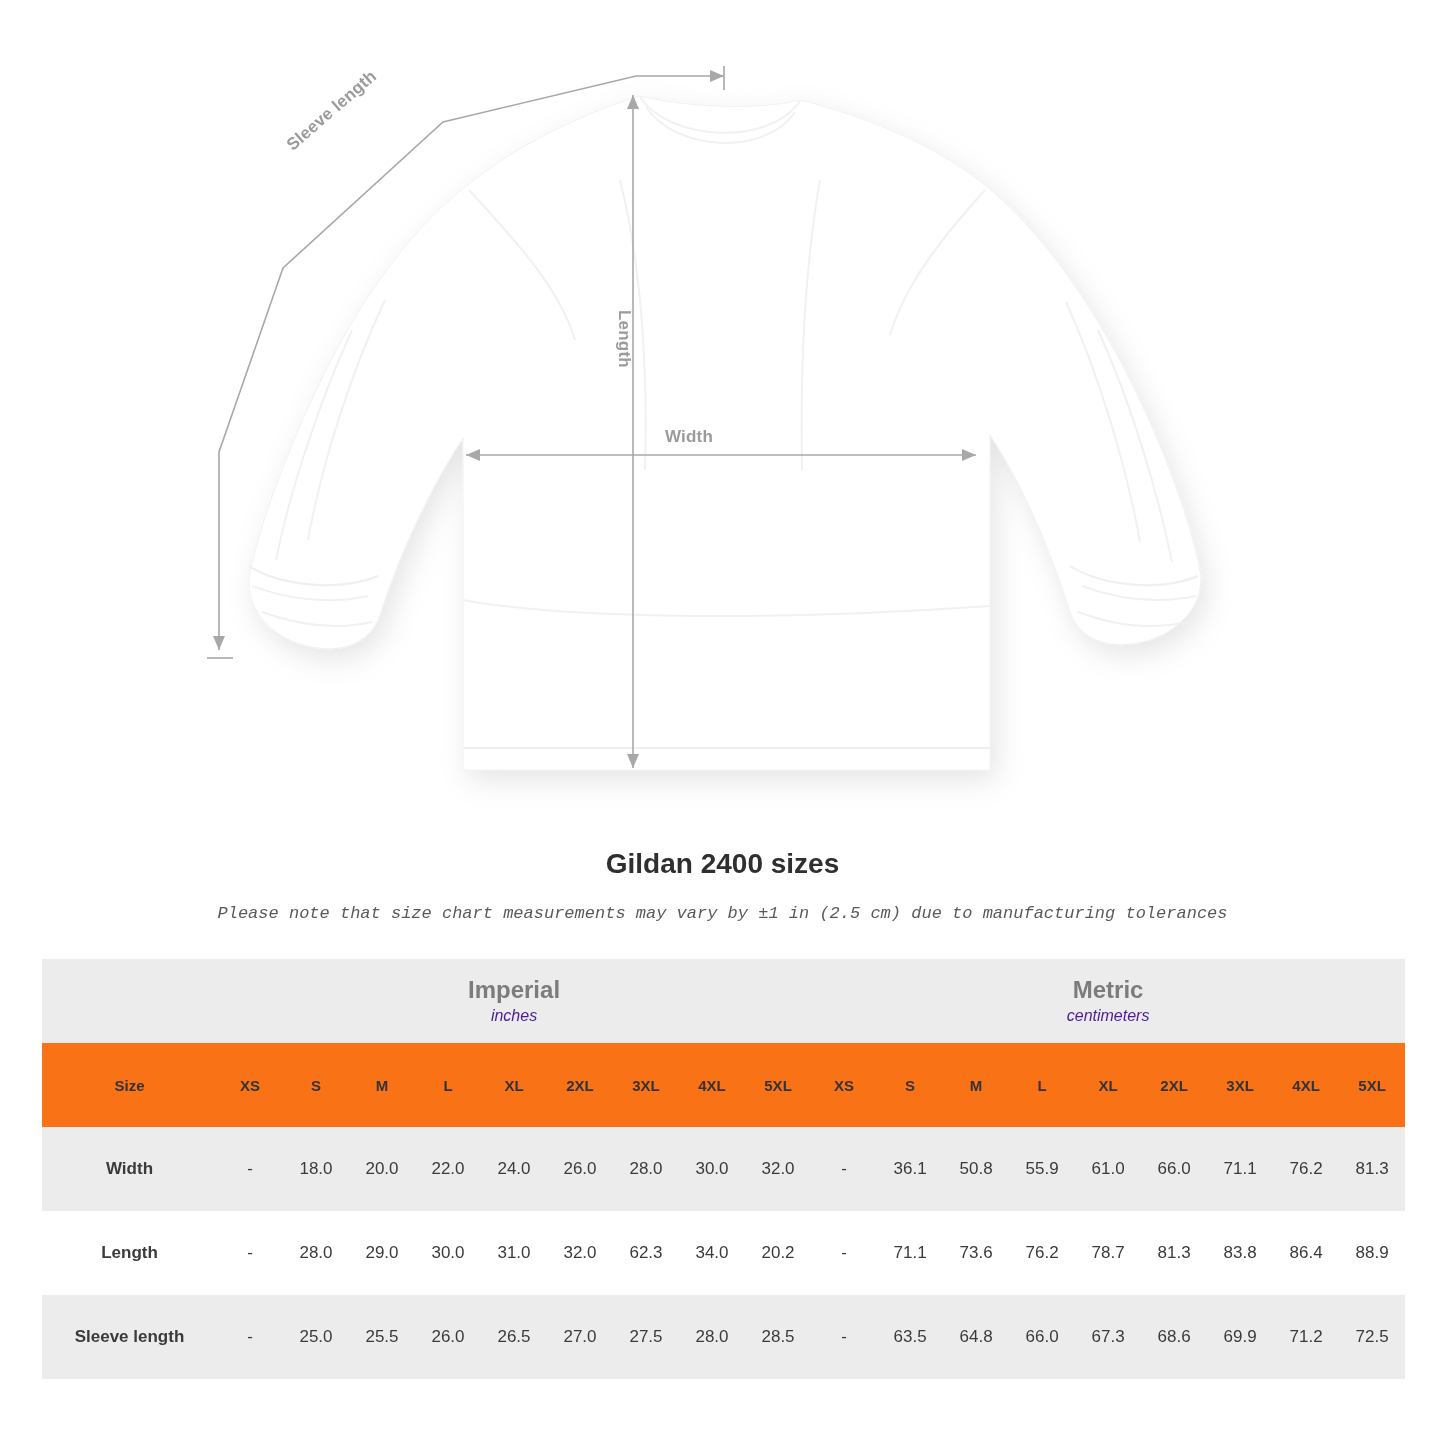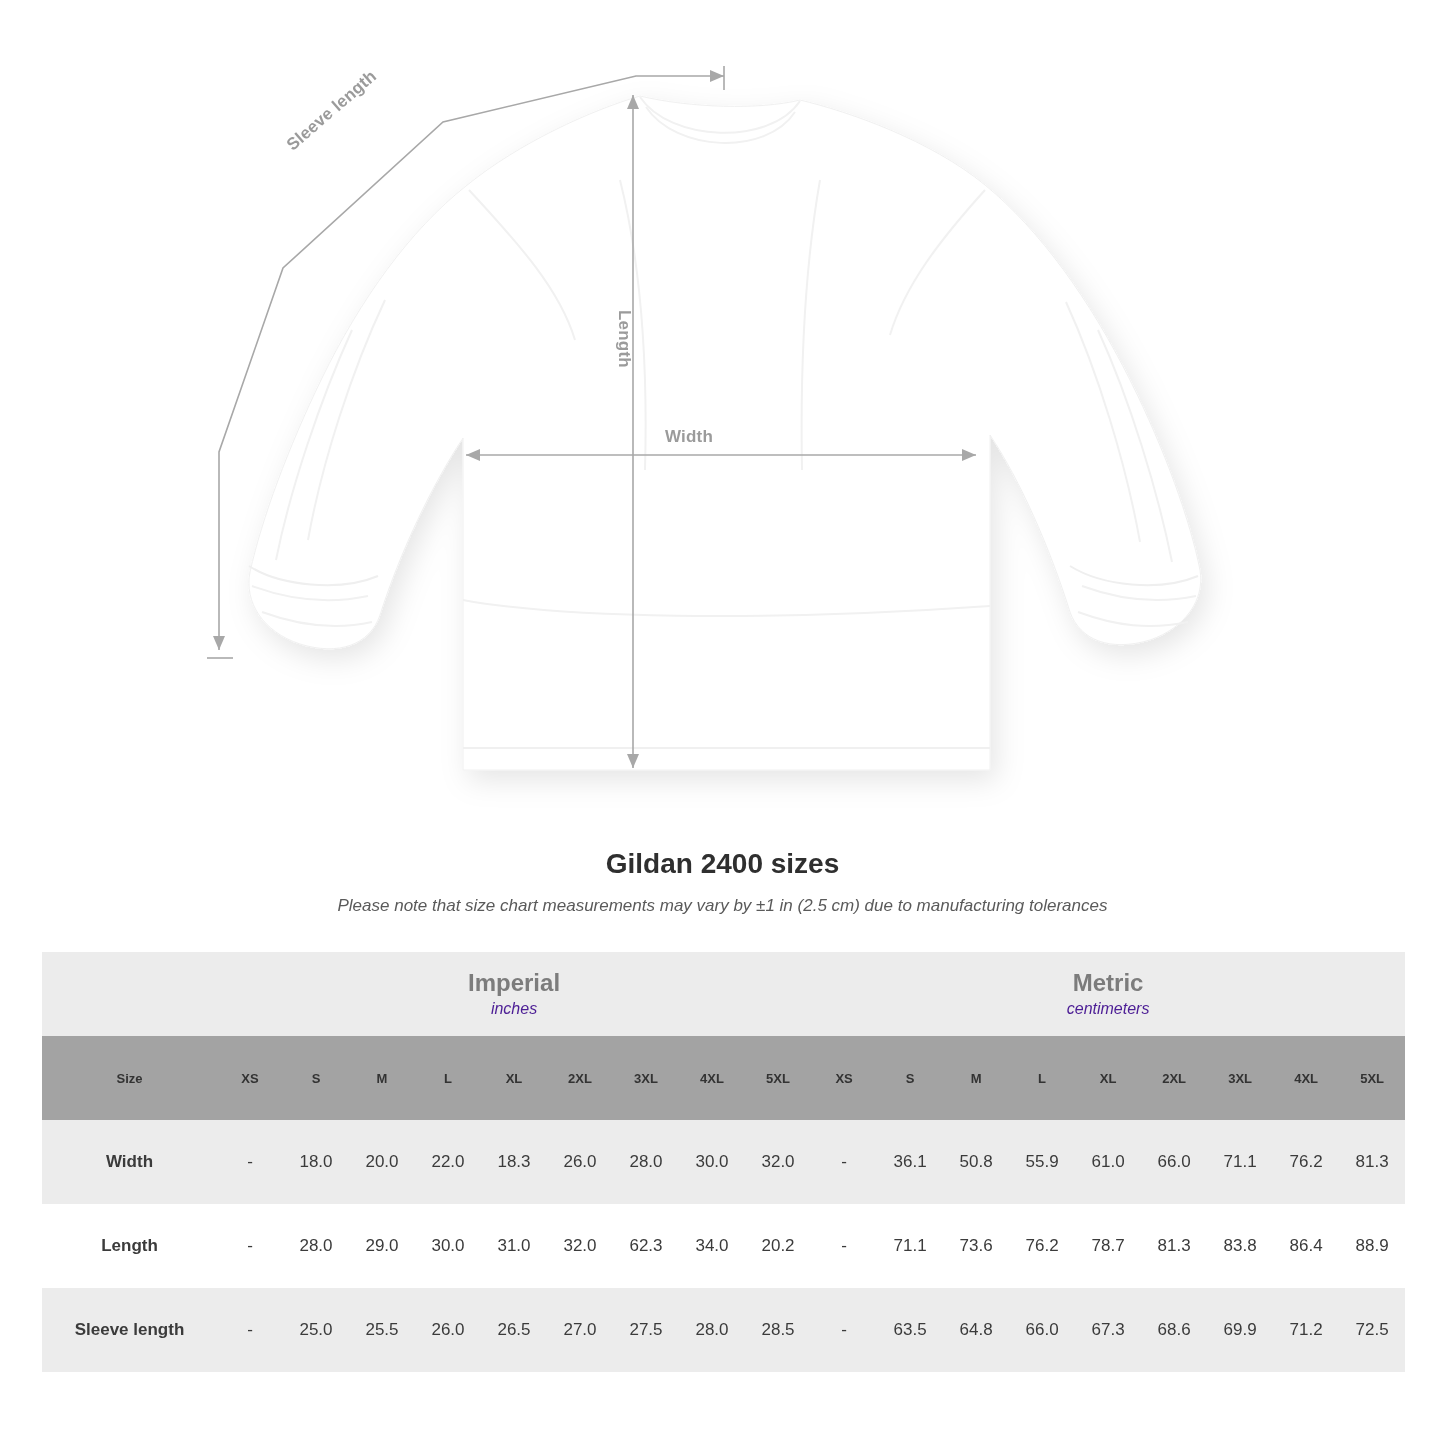--- a/index.html
+++ b/index.html
@@ -58,27 +58,28 @@
 
   
   .title-block {
     text-align: center;
     margin-top: 28px;
   }
   .chart-title {
     font-size: 28px;
     font-weight: bold;
     color: #2f2f2f;
-    margin: 0 0 16px 0;
+    margin: 0 0 24px 0;
   }
   .chart-note {
     font-size: 17px;
     font-style: italic;
     color: #5a5a5a;
     margin: 0;
+    font-family: Liberation Mono, monospace;
   }
 
   
   .table-wrap {
     margin: 36px 42px 0 42px;
   }
   table.size-table {
     border-collapse: collapse;
     width: 1361px;
     table-layout: fixed;
@@ -102,23 +103,23 @@
     color: #7c7c7c;
     line-height: 1.25;
   }
   .unit-head .unit-sub {
     font-size: 16px;
     font-style: italic;
     color: #4c1d95;
     line-height: 1.4;
   }
   tr.row-header td {
-    background: #a3a3a3;
-    font-weight: bold;
-    font-size: 13px;
+    background: #f97316;
+    font-weight: bold;
+    font-size: 15px;
     color: #333333;
   }
   tr.row-alt td {
     background: #ececec;
   }
   tr.row-plain td {
     background: #ffffff;
   }
   td.rowlabel {
     font-weight: bold;
@@ -272,21 +273,21 @@
           <td>4XL</td>
           <td>5XL</td>
         </tr>
 
         <tr class="row-alt">
           <td class="rowlabel">Width</td>
           <td>-</td>
           <td>18.0</td>
           <td>20.0</td>
           <td>22.0</td>
-          <td>18.3</td>
+          <td>24.0</td>
           <td>26.0</td>
           <td>28.0</td>
           <td>30.0</td>
           <td>32.0</td>
           <td>-</td>
           <td>36.1</td>
           <td>50.8</td>
           <td>55.9</td>
           <td>61.0</td>
           <td>66.0</td>

